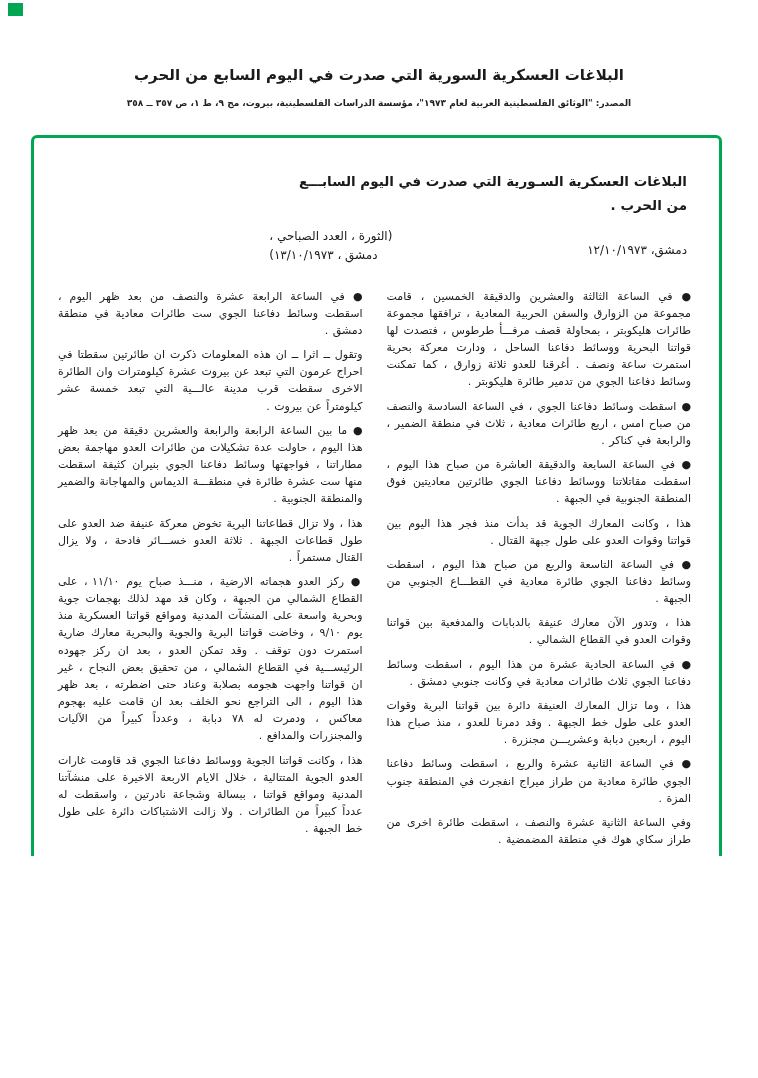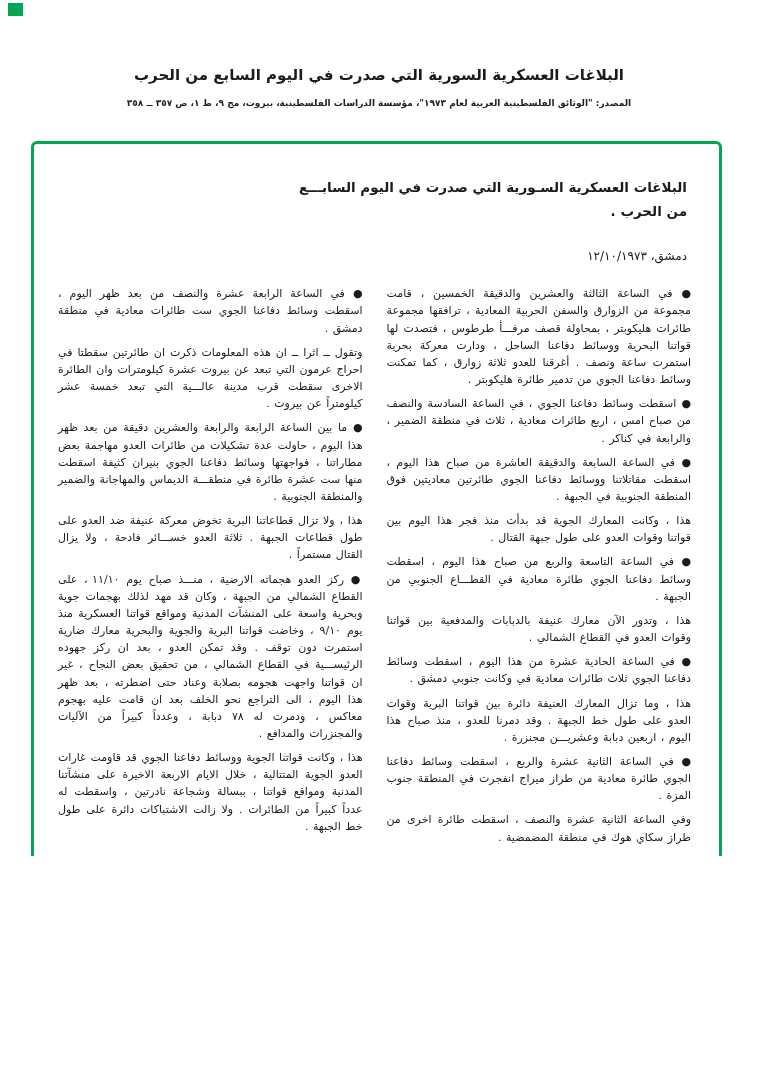--- a/index.html
+++ b/index.html
@@ -28,21 +28,21 @@
     position:absolute;top:98px;left:0;
     width:100%;
     text-align:center;
     direction:rtl;
     font-size:9px;
     font-weight:bold;
     color:#222;
   }
   .doc-frame{
     position:absolute;
-    left:31px;top:141px;
+    left:31px;top:135px;
     width:691px;height:906px;
     border:3px solid #00a651;
     border-radius:6px;
     box-sizing:border-box;
     padding:26px 28px 20px 24px;
     direction:rtl;
   }
   .doc-heading{
     font-size:13.5px;
     font-weight:bold;
@@ -99,20 +99,24 @@
 
   <div class="doc-frame">
 
     <div class="doc-heading">
       <div>البلاغات العسكرية السـورية التي صدرت في اليوم السابـــع</div>
       <div>من الحرب .</div>
     </div>
 
     <div class="dateline-row">
       <div class="dateline">دمشق، ١٢/١٠/١٩٧٣</div>
+      <div class="citation">
+        <div>(الثورة ، العدد الصباحي ،</div>
+        <div>دمشق ، ١٣/١٠/١٩٧٣)</div>
+      </div>
     </div>
 
     <div class="columns">
 
       <div class="col">
         <p>●  في الساعة الثالثة والعشرين والدقيقة الخمسين ، قامت مجموعة من الزوارق والسفن الحربية المعادية ، ترافقها مجموعة طائرات هليكوبتر ، بمحاولة قصف مرفـــأ طرطوس ، فتصدت لها قواتنا البحرية ووسائط دفاعنا الساحل ، ودارت معركة بحرية استمرت ساعة ونصف . أغرقنا للعدو ثلاثة زوارق ، كما تمكنت وسائط دفاعنا الجوي من تدمير طائرة هليكوبتر .</p>
         <p>●  اسقطت وسائط دفاعنا الجوي ، في الساعة السادسة والنصف من صباح امس ، اربع طائرات معادية ، ثلاث في منطقة الضمير ، والرابعة في كناكر .</p>
         <p>●  في الساعة السابعة والدقيقة العاشرة من صباح هذا اليوم ، اسقطت مقاتلاتنا ووسائط دفاعنا الجوي طائرتين معاديتين فوق المنطقة الجنوبية في الجبهة .</p>
         <p>هذا ، وكانت المعارك الجوية قد بدأت منذ فجر هذا اليوم بين قواتنا وقوات العدو على طول جبهة القتال .</p>
         <p>●  في الساعة التاسعة والربع من صباح هذا اليوم ، اسقطت وسائط دفاعنا الجوي طائرة معادية في القطـــاع الجنوبي من الجبهة .</p>

